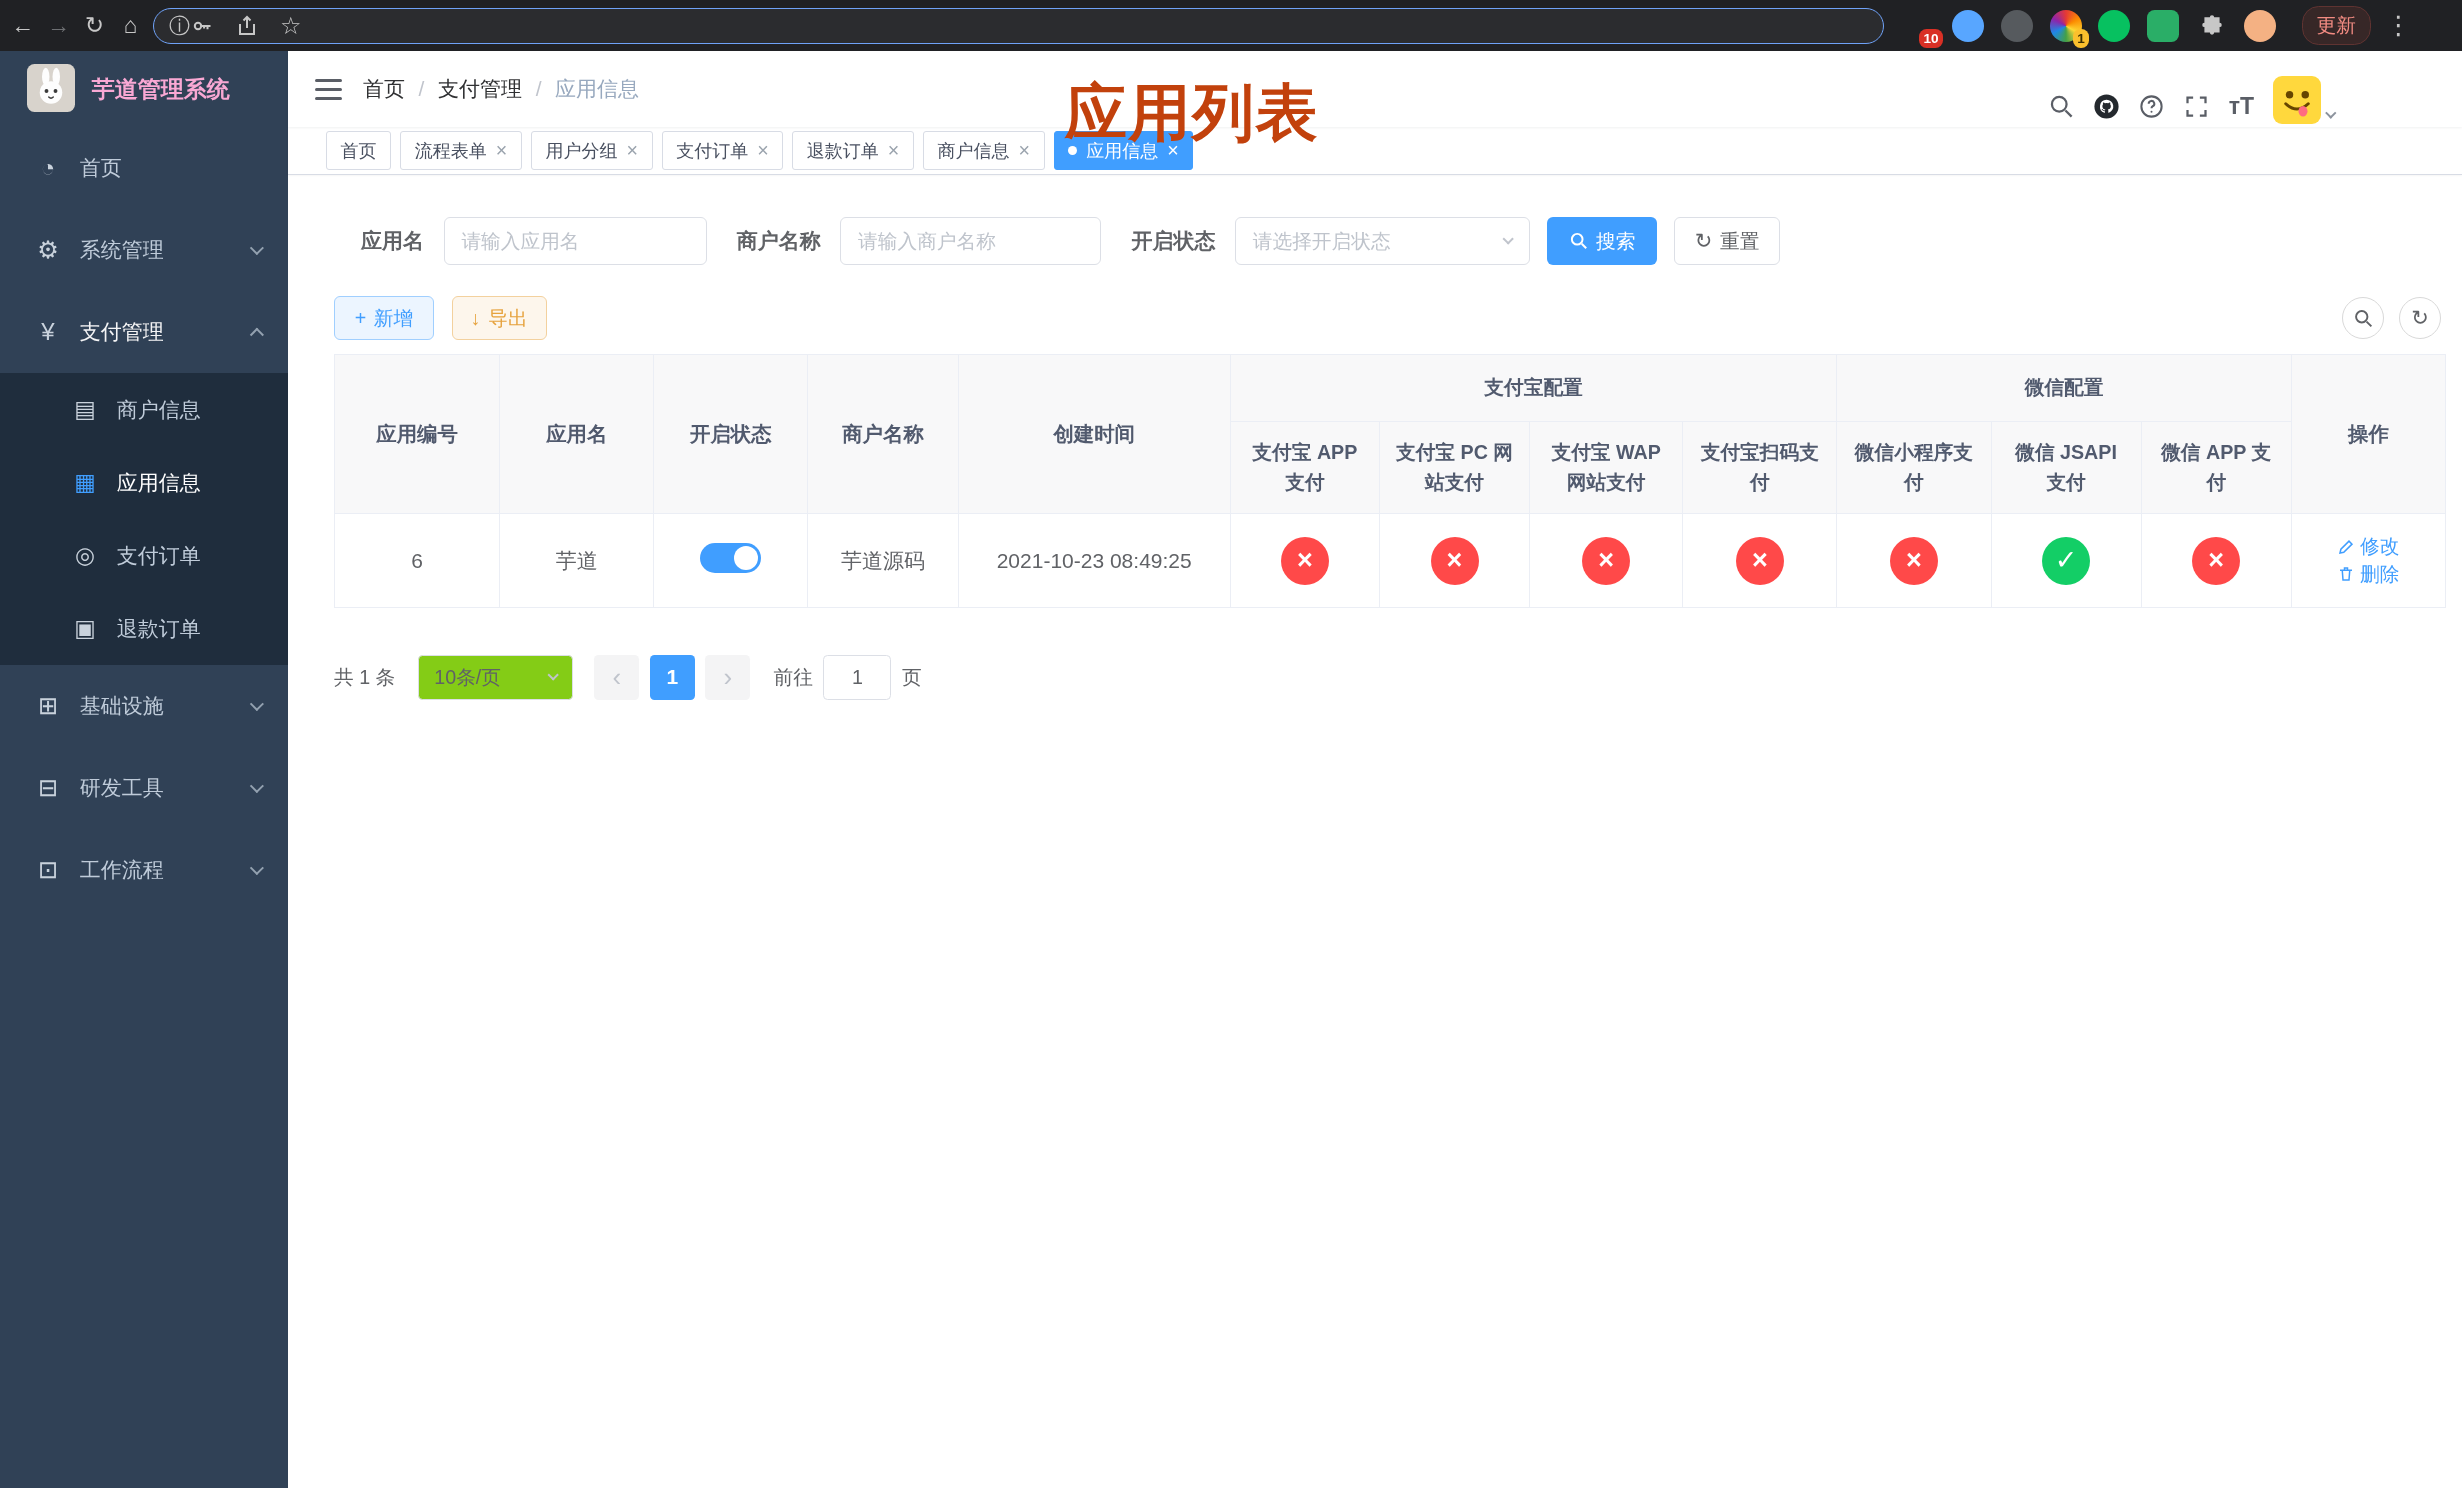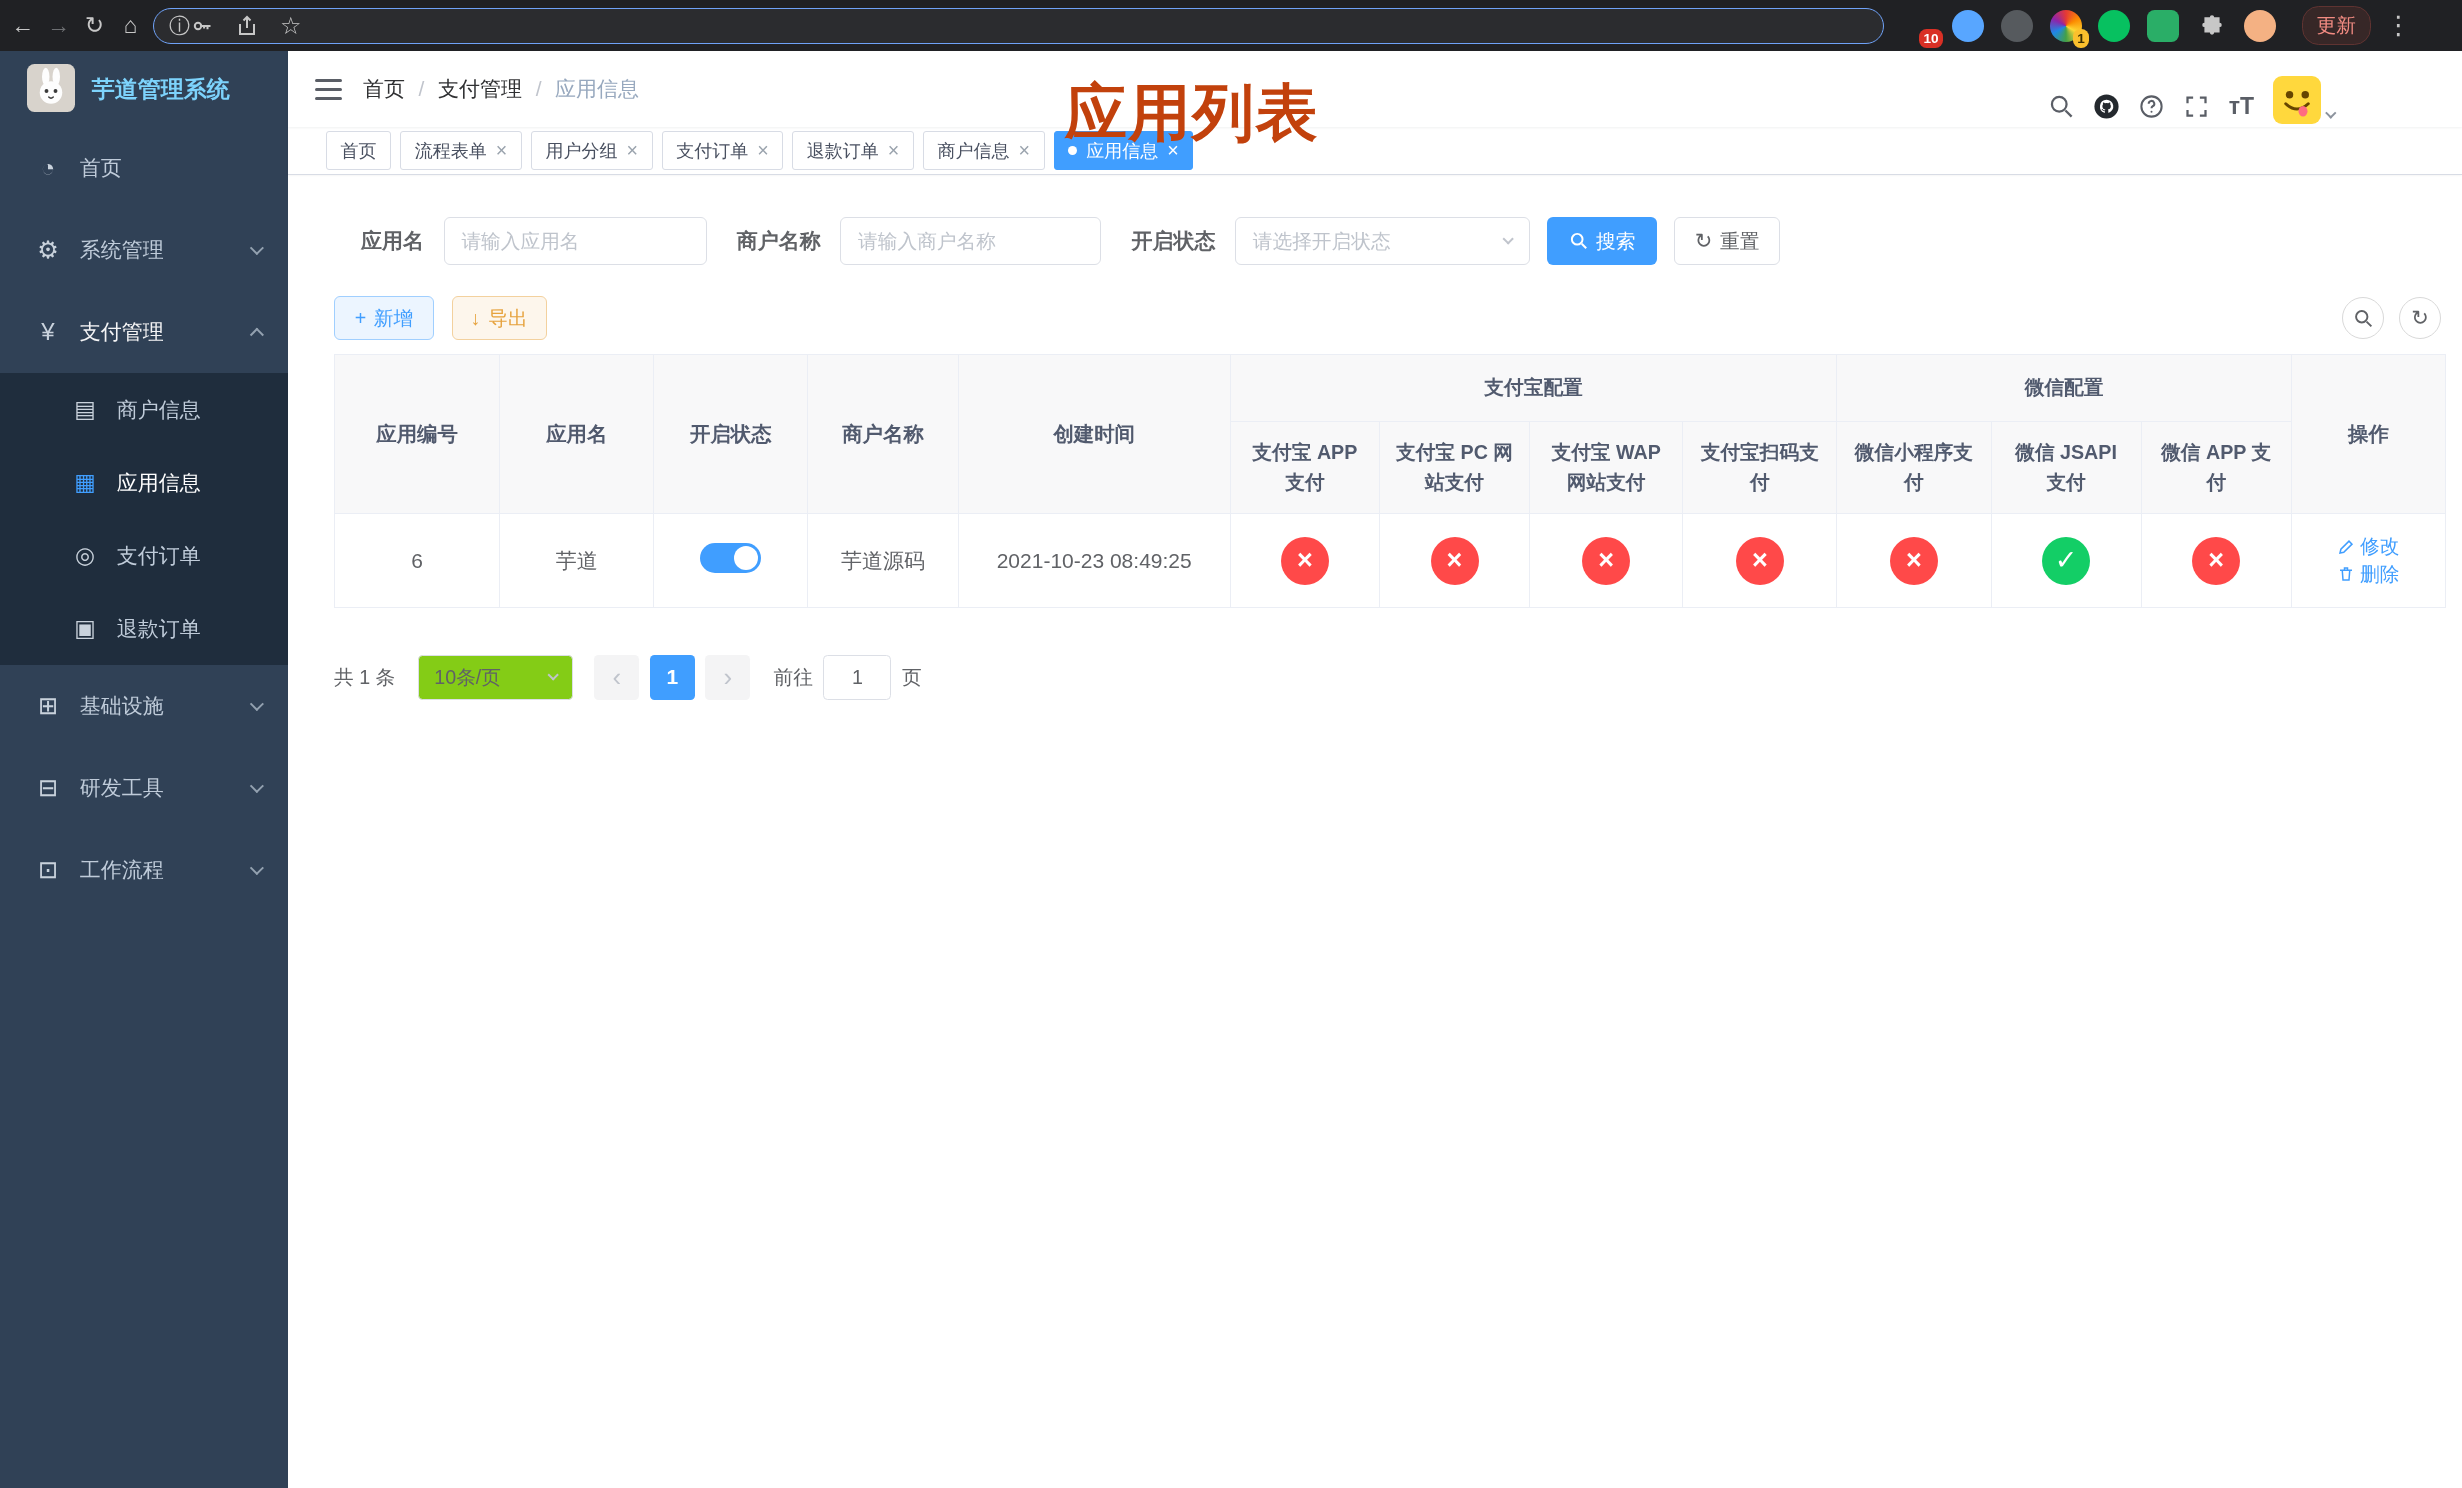--- a/index.html
+++ b/index.html
@@ -38,21 +38,21 @@
   .update-pill{color:#f28b82;border:0.8px solid #5f3331;background:rgba(218,86,69,.12);border-radius:16.7px;
     padding:5.3px 13.6px;font-size:19.7px;margin-left:12px;white-space:nowrap;cursor:pointer}
   .kebab{color:#c7c7c7;font-size:26px;padding:0 15px;cursor:pointer}
 
   
   #app{position:absolute;top:51px;left:0;width:2462px;bottom:0;display:flex}
 
   
   #sidebar{width:288px;flex-shrink:0;background:#304156;color:#bfcbd9;overflow:hidden}
   .logo-row{height:76px;display:flex;align-items:center;gap:16.7px;padding-left:27px}
-  .logo-title{color:#7dd3fc;font-size:23px;font-weight:bold;white-space:nowrap}
+  .logo-title{color:#f9a8d4;font-size:23px;font-weight:bold;white-space:nowrap}
   .menu-item{height:82px;display:flex;align-items:center;gap:16.7px;padding:0 26px 0 33px;font-size:21px;cursor:pointer}
   .menu-item .mi-icon{font-size:24px;width:30px;text-align:center;color:#c9d2dc}
   .menu-item.open{color:#f4f4f5}
   .submenu{background:#1f2d3d}
   .sub-item{height:73px;display:flex;align-items:center;gap:16.7px;padding-left:70px;font-size:21px;cursor:pointer}
   .sub-item .mi-icon{font-size:23px;width:30px;text-align:center;color:#c9d2dc}
   .sub-item.active{color:#fff}
   .sub-item.active .mi-icon{color:#409eff}
   .chev{display:inline-block;width:9.8px;height:9.8px;border-right:2.3px solid #93a1b0;border-bottom:2.3px solid #93a1b0;
     transform:rotate(45deg);margin-left:auto;margin-top:-4.5px}

